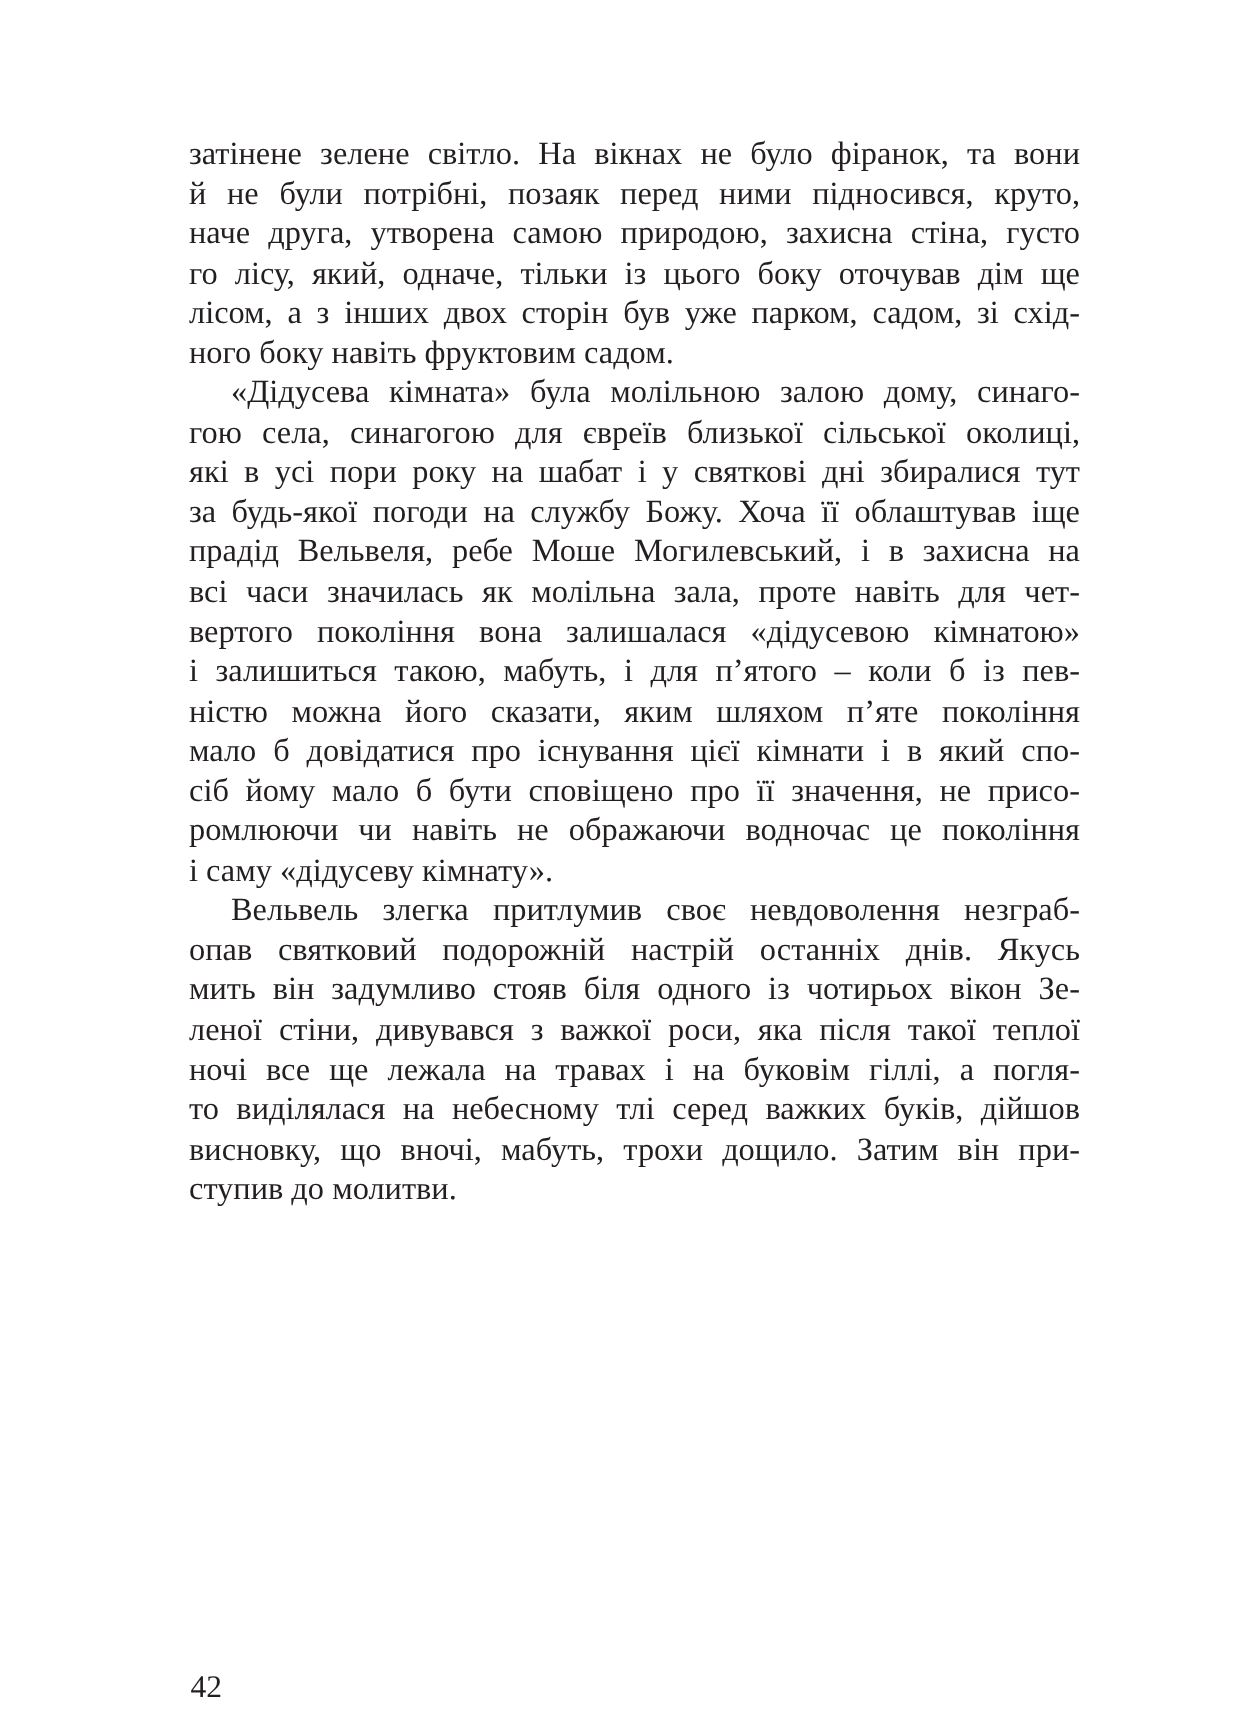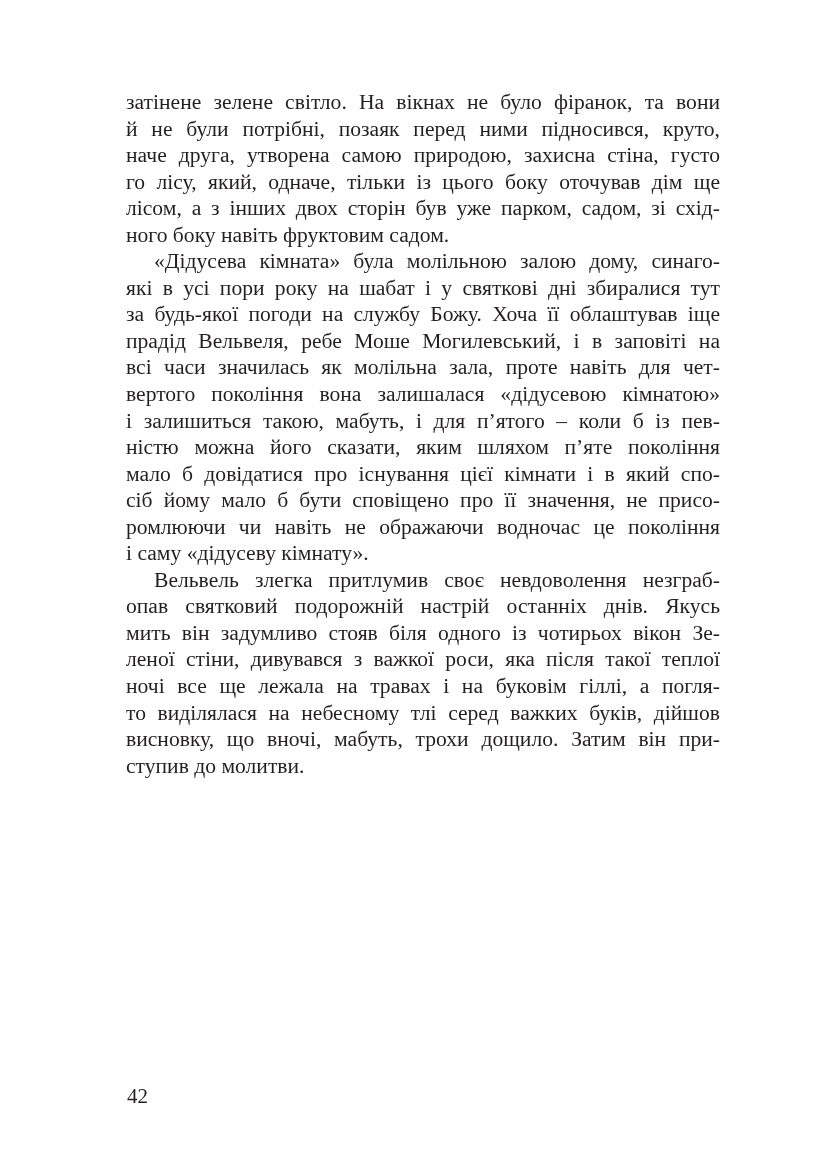--- a/index.html
+++ b/index.html
@@ -34,21 +34,21 @@
   }
   .line.last {
     text-align-last: left;
   }
   .line.indent {
     padding-left: 28px;
   }
   .page-number {
     position: absolute;
     left: 127px;
-    top: 1084px;
+    top: 1112px;
     color: #231f20;
     font-family: "Liberation Serif", "DejaVu Serif", serif;
     font-size: 21px;
     line-height: 24px;
   }
 </style>
 </head>
 <body>
 
 <div class="page">
@@ -57,23 +57,24 @@
     <span class="line">затінене зелене світло. На вікнах не було фіранок, та вони</span>
     <span class="line">й не були потрібні, позаяк перед ними підносився, круто,</span>
     <span class="line">наче друга, утворена самою природою, захисна стіна, густо</span>
     <span class="line">го лісу, який, одначе, тільки із цього боку оточував дім ще</span>
     <span class="line">лісом, а з інших двох сторін був уже парком, садом, зі схід-</span>
     <span class="line last">ного боку навіть фруктовим садом.</span>
   </div>
 
   <div>
     <span class="line indent">«Дідусева кімната» була молільною залою дому, синаго-</span>
+    <span class="line">гою села, синагогою для євреїв близької сільської околиці,</span>
     <span class="line">які в усі пори року на шабат і у святкові дні збиралися тут</span>
     <span class="line">за будь-якої погоди на службу Божу. Хоча її облаштував іще</span>
-    <span class="line">прадід Вельвеля, ребе Моше Могилевський, і в заповіті на</span>
+    <span class="line">прадід Вельвеля, ребе Моше Могилевський, і в захисна на</span>
     <span class="line">всі часи значилась як молільна зала, проте навіть для чет-</span>
     <span class="line">вертого покоління вона залишалася «дідусевою кімнатою»</span>
     <span class="line">і залишиться такою, мабуть, і для п’ятого – коли б із пев-</span>
     <span class="line">ністю можна його сказати, яким шляхом п’яте покоління</span>
     <span class="line">мало б довідатися про існування цієї кімнати і в який спо-</span>
     <span class="line">сіб йому мало б бути сповіщено про її значення, не присо-</span>
     <span class="line">ромлюючи чи навіть не ображаючи водночас це покоління</span>
     <span class="line last">і саму «дідусеву кімнату».</span>
   </div>
 

